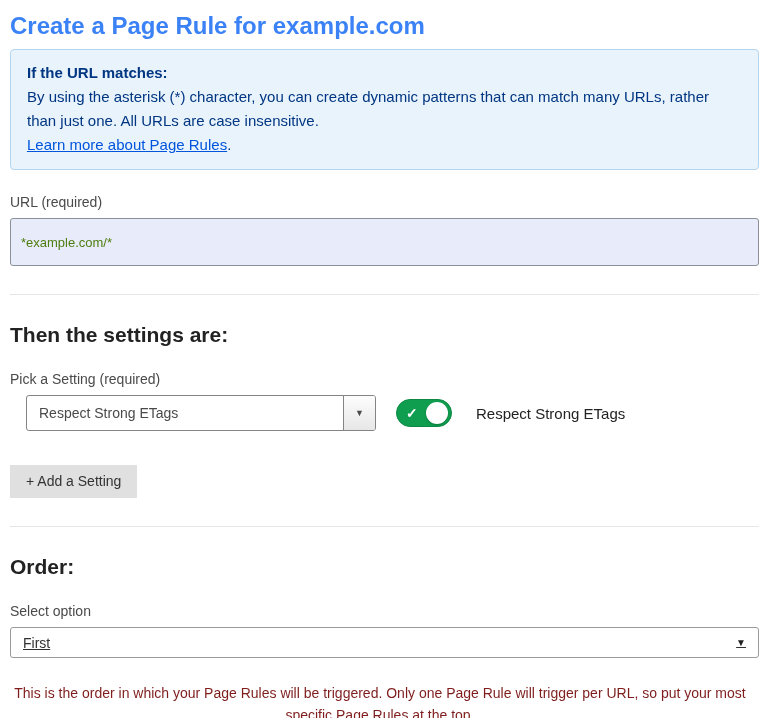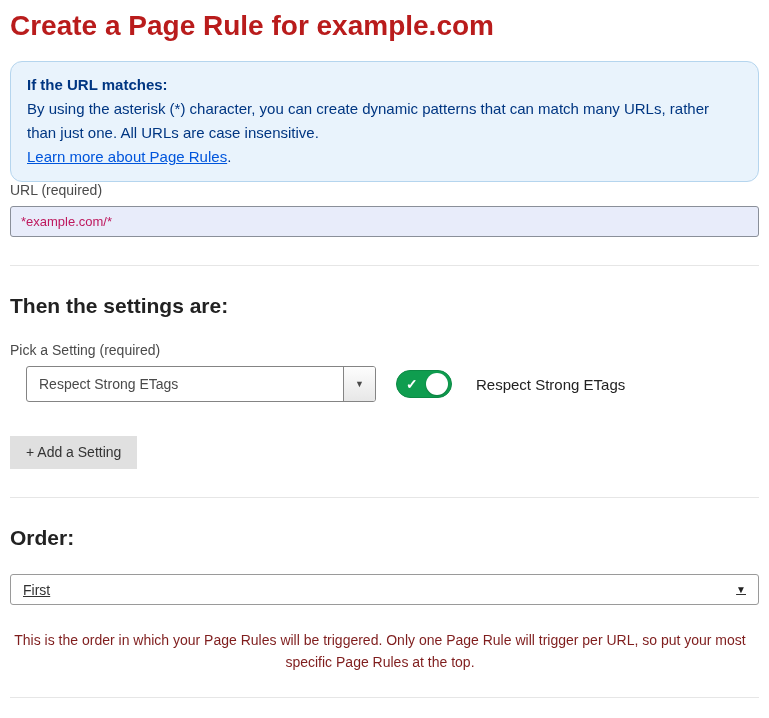--- a/index.html
+++ b/index.html
@@ -5,58 +5,59 @@
   * { box-sizing: border-box; margin: 0; padding: 0; }
   html, body { background: #ffffff; }
   body {
     font-family: "Liberation Sans", sans-serif;
     color: #313131;
     width: 769px;
   }
   .page { width: 769px; min-height: 718px; padding: 8px 10px 16px; }
 
   .page-title {
-    font-size: 28px;
+    font-size: 24px;
     line-height: 28px;
     font-weight: bold;
-    color: #b91c1c;
-    margin: 4px 0 21px;
+    color: #3b82f6;
+    margin: 4px 0 9px;
   }
 
   .info-box {
     background: #e9f3fc;
     border: 1px solid #b5d5ee;
-    border-radius: 12px;
+    border-radius: 4px;
     padding: 11px 16px 12px;
     color: #003682;
     font-size: 15px;
     line-height: 24px;
+    margin-bottom: 24px;
   }
   .info-heading { font-weight: bold; }
   .info-link { color: #0055dc; text-decoration: underline; cursor: pointer; }
   .info-link-suffix { color: #003682; }
 
   .field-label {
     display: block;
     font-size: 14px;
     color: #4a4a4a;
     margin-bottom: 8px;
   }
 
   .url-input {
     display: block;
     width: 100%;
-    height: 31px;
+    height: 48px;
     background: #e8ecfa;
     border: 1px solid #8a8f99;
     border-radius: 3px;
     padding: 0 10px;
     font-family: "Liberation Sans", sans-serif;
     font-size: 13px;
-    color: #be185d;
+    color: #4d7c0f;
     outline: none;
   }
 
   .divider {
     border: none;
     border-top: 1px solid #e6e6e6;
     margin: 28px 0;
   }
 
   .section-heading {
@@ -225,20 +226,21 @@
     </div>
 
     <button type="button" class="btn btn-gray">+ Add a Setting</button>
   </section>
 
   <hr class="divider">
 
   <section>
     <h2 class="section-heading">Order:</h2>
 
+    <label class="field-label">Select option</label>
 
     <div class="select-full">
       <span class="select-full-value">First</span>
       <span class="chevron">▼</span>
     </div>
 
     <p class="help-text">This is the order in which your Page Rules will be triggered. Only one Page Rule will trigger per URL, so put your most specific Page Rules at the top.</p>
   </section>
 
   <hr class="divider divider-footer">

